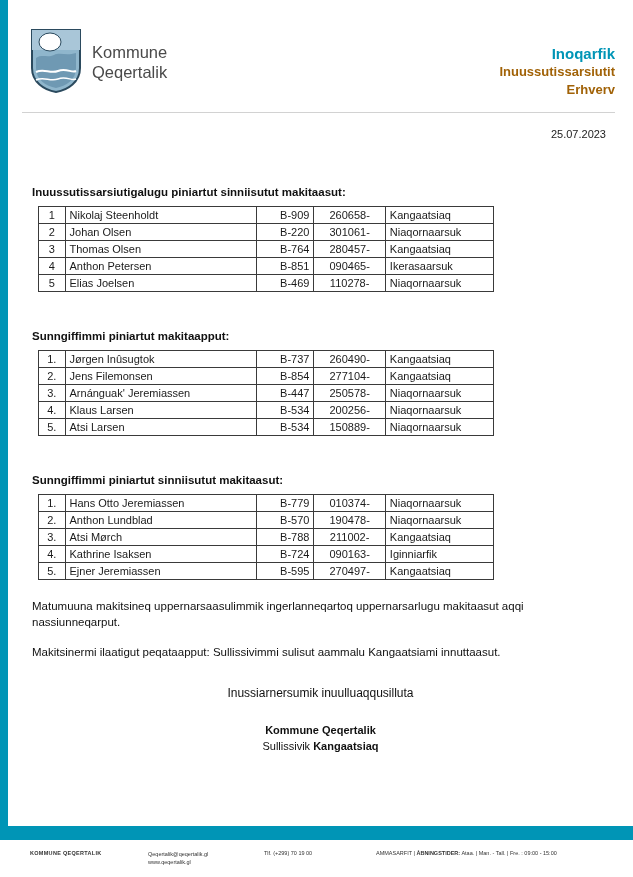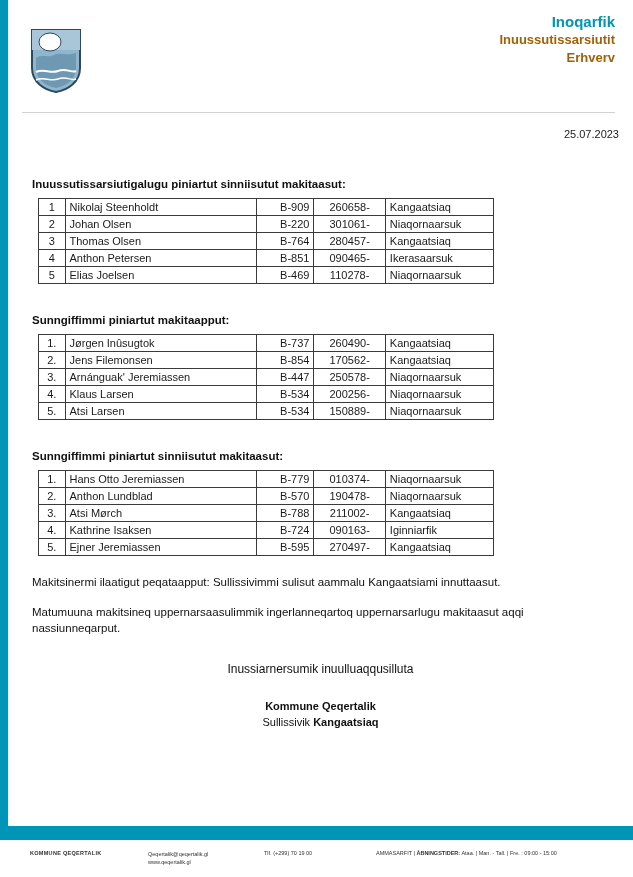--- a/index.html
+++ b/index.html
@@ -49,21 +49,21 @@
     margin-left: 10px;
     font-size: 16.5px;
     line-height: 20px;
     color: #4a4a4a;
     font-family: "Liberation Sans", sans-serif;
     padding-top: 14px;
   }
   .brand-text div { white-space: nowrap; }
   .header-right {
     position: absolute;
-    right: 18px; top: 12px;
+    right: 18px; top: 44px;
     text-align: right;
   }
   .header-right .line1 {
     color: #0095b6;
     font-weight: bold;
     font-size: 15px;
     line-height: 19px;
   }
   .header-right .line2,
   .header-right .line3 {
@@ -75,39 +75,39 @@
   .rule {
     position: absolute;
     left: 22px;
     right: 18px;
     top: 112px;
     height: 1px;
     background: #d2d2d2;
   }
   .date {
     position: absolute;
-    right: 14px;
+    right: 27px;
     top: 128px;
     font-size: 11px;
     color: #222;
   }
 
   
   .content {
     position: absolute;
     left: 8px;
     top: 170px;
     width: 625px;
     padding: 0 24px 0 24px;
   }
   .section-title {
     font-size: 11.5px;
     font-weight: bold;
     color: #111;
-    margin: 8px 0 8px 0;
+    margin: 16px 0 8px 0;
   }
   table.list {
     border-collapse: collapse;
     width: 456px;
     margin: 0 0 0 6px;
     font-size: 11px;
   }
   table.list td {
     border: 1px solid #3a3a3a;
     padding: 1px 4px;
@@ -184,20 +184,24 @@
       <div class="crest">
         <svg width="52" height="66" viewBox="0 0 52 66" xmlns="http://www.w3.org/2000/svg">
           <path d="M2,2 L50,2 L50,40 C50,54 38,62 26,64 C14,62 2,54 2,40 Z" fill="#8fb6cc" stroke="#2b4a5e" stroke-width="2"></path>
           <path d="M2,2 L50,2 L50,22 L2,22 Z" fill="#a9c6d8"></path>
           <path d="M6,30 C12,26 18,30 24,27 C30,24 36,28 46,25 L46,40 C46,52 36,58 26,60 C16,58 6,52 6,40 Z" fill="#6f99b3"></path>
           <ellipse cx="20" cy="14" rx="11" ry="9" fill="#ffffff" stroke="#2b4a5e" stroke-width="1"></ellipse>
           <path d="M6,44 C14,40 20,46 28,43 C36,40 42,45 46,43" stroke="#ffffff" stroke-width="2" fill="none"></path>
           <path d="M6,52 C14,48 20,54 28,51 C36,48 42,53 46,51" stroke="#ffffff" stroke-width="1.5" fill="none"></path>
         </svg>
       </div>
+      <div class="brand-text">
+        <div>Kommune</div>
+        <div>Qeqertalik</div>
+      </div>
     </div>
     <div class="header-right">
       <div class="line1">Inoqarfik</div>
       <div class="line2">Inuussutissarsiutit</div>
       <div class="line3">Erhverv</div>
     </div>
   </div>
 
   <div class="rule"></div>
   <div class="date">25.07.2023</div>
@@ -253,21 +257,21 @@
           <td class="c-num">1.</td>
           <td class="c-name">Jørgen Inûsugtok</td>
           <td class="c-bnum">B-737</td>
           <td class="c-id">260490-</td>
           <td class="c-place">Kangaatsiaq</td>
         </tr>
         <tr>
           <td class="c-num">2.</td>
           <td class="c-name">Jens Filemonsen</td>
           <td class="c-bnum">B-854</td>
-          <td class="c-id">170562-</td>
+          <td class="c-id">277104-</td>
           <td class="c-place">Kangaatsiaq</td>
         </tr>
         <tr>
           <td class="c-num">3.</td>
           <td class="c-name">Arnánguak' Jeremiassen</td>
           <td class="c-bnum">B-447</td>
           <td class="c-id">250578-</td>
           <td class="c-place">Niaqornaarsuk</td>
         </tr>
         <tr>
@@ -324,22 +328,22 @@
           <td class="c-name">Ejner Jeremiassen</td>
           <td class="c-bnum">B-595</td>
           <td class="c-id">270497-</td>
           <td class="c-place">Kangaatsiaq</td>
         </tr>
       </tbody>
     </table>
 
     <div style="height:18px"></div>
 
+    <p class="para">Matumuuna makitsineq uppernarsaasulimmik ingerlanneqartoq uppernarsarlugu makitaasut aqqi nassiunneqarput.</p>
     <p class="para">Makitsinermi ilaatigut peqataapput: Sullissivimmi sulisut aammalu Kangaatsiami innuttaasut.</p>
-    <p class="para">Matumuuna makitsineq uppernarsaasulimmik ingerlanneqartoq uppernarsarlugu makitaasut aqqi nassiunneqarput.</p>
 
     <div class="closing">Inussiarnersumik inuulluaqqusilluta</div>
 
     <div class="signblock">
       <div>Kommune Qeqertalik</div>
       <div class="sub"><span>Sullissivik </span><span class="bold">Kangaatsiaq</span></div>
     </div>
   </div>
 
   <div class="footer-bar"></div>

